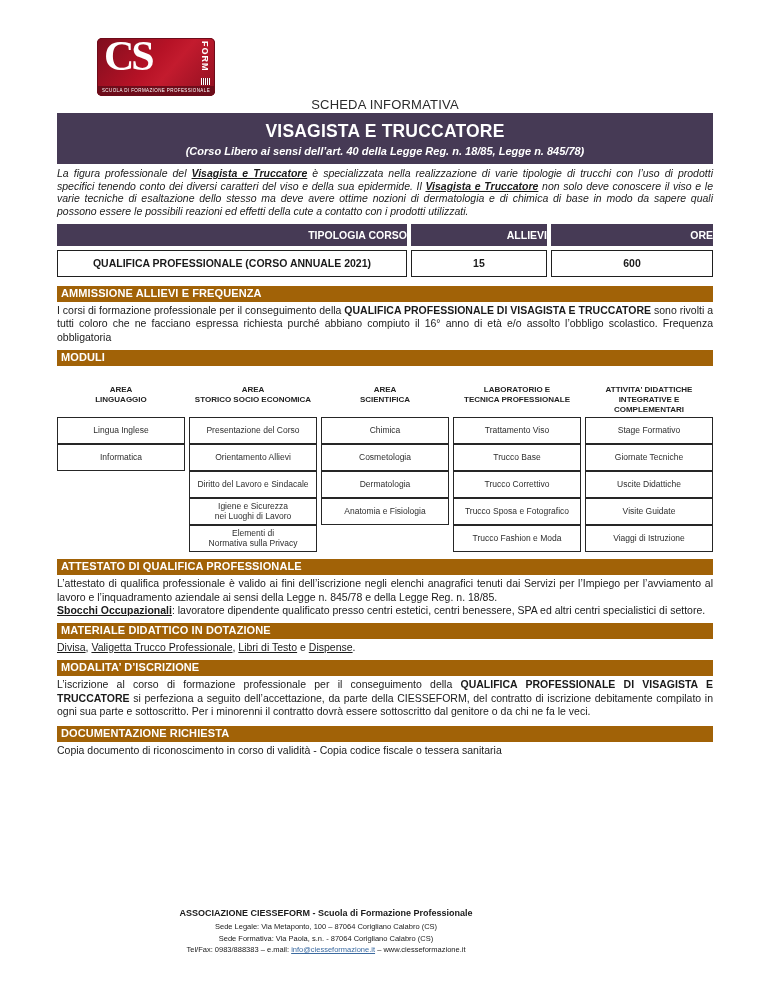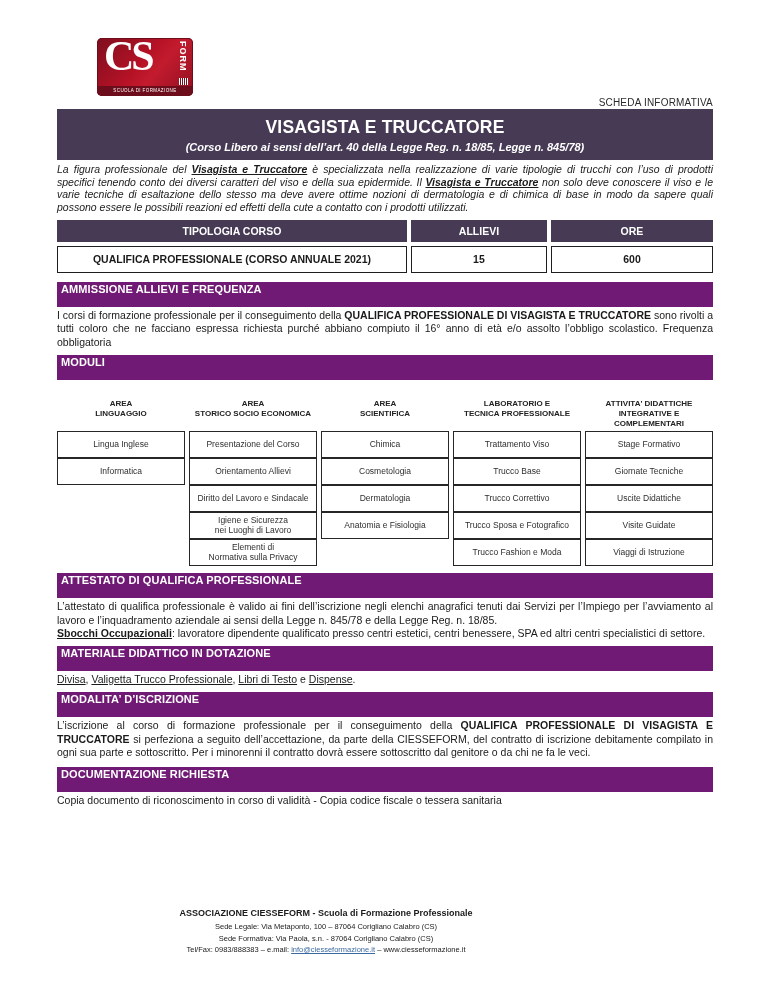--- a/index.html
+++ b/index.html
@@ -5,50 +5,50 @@
   * { margin:0; padding:0; box-sizing:border-box; }
   html,body { background:#ffffff; }
   .page {
     position:relative; width:768px; height:994px; background:#fff;
     font-family:"Liberation Sans", sans-serif; color:#1a1a1a; overflow:hidden;
   }
   .content { position:absolute; left:57px; top:0; width:656px; }
 
   
   .logo {
-    margin:38px 0 0 40px; width:96px; height:58px; border-radius:5px;
+    margin:38px 0 0 40px; width:118px; height:58px; border-radius:5px;
     background:linear-gradient(130deg,#7e0e1e 0%,#b61226 45%,#c31b2e 60%,#8f0f20 100%);
     position:relative; overflow:hidden; box-shadow:0 0 0 1px #6d0c1a inset;
   }
   .logo-cs { position:absolute; left:7px; top:-6px; color:#fff; font-weight:bold; font-size:42px; letter-spacing:-3px; font-family:"Liberation Serif", serif; }
   .logo-form { position:absolute; right:5px; top:3px; color:#fff; font-weight:bold; font-size:9px; letter-spacing:1px; writing-mode:vertical-rl; }
   .logo-barcode { position:absolute; right:5px; top:40px; width:9px; height:7px;
     background:repeating-linear-gradient(90deg,#ffffff 0 1px,#70101e 1px 2px); }
   .logo-strip { position:absolute; left:0; right:0; bottom:0; height:10px; background:#6d0c1a;
     color:#fff; font-size:4.5px; text-align:center; line-height:10px; letter-spacing:.4px; }
 
-  .scheda { text-align:right; font-size:10px; color:#2b2b2b; margin-top:1px; letter-spacing:.2px; }
+  .scheda { text-align:center; font-size:13px; color:#2b2b2b; margin-top:1px; letter-spacing:.2px; }
 
   
   .title-banner { margin-top:1px; background:#463a55; color:#fff; text-align:center; padding:5px 8px 7px; }
   .title-line { font-size:17.5px; font-weight:bold; line-height:1.5; letter-spacing:.2px; }
   .title-sub { font-size:11px; font-weight:bold; font-style:italic; margin-top:1px;text-align:center; }
 
-  .section-banner { background:#701a75; color:#fff; font-weight:bold; font-size:11px;
-    padding:1px 4px 12px; margin-top:5px; letter-spacing:.1px; }
+  .section-banner { background:#a16207; color:#fff; font-weight:bold; font-size:11px;
+    padding:1px 4px 3px; margin-top:5px; letter-spacing:.1px; }
 
   .body-text { font-size:10.5px; line-height:1.31; text-align:justify; margin-top:2px; }
   .intro { font-style:italic; font-size:10.5px; line-height:1.2; text-align:justify; margin-top:3px; }
   .bu { font-weight:bold; text-decoration:underline; }
   .b  { font-weight:bold; }
   .u  { text-decoration:underline; }
 
   
   table.tip { width:calc(100% + 8px); margin:2px -4px 0; border-collapse:separate; border-spacing:4px; table-layout:fixed; }
-  table.tip th { background:#463a55; color:#fff; font-size:10.5px; font-weight:bold; height:22px; text-align:center; vertical-align:middle; }
+  table.tip th { background:#463a55; color:#fff; font-size:10.5px; font-weight:bold; height:22px; text-align:right; vertical-align:middle; }
   table.tip td { border:1.5px solid #1f1f1f; font-size:10.5px; font-weight:bold; height:27px; text-align:center; vertical-align:middle; }
 
   
   table.mod { width:calc(100% + 8px); margin:1px -4px 0; border-collapse:separate; border-spacing:4px 0; table-layout:fixed; }
   table.mod th { font-size:8px; font-weight:bold; color:#222; text-align:center; vertical-align:top; padding:18px 0 2px; white-space:pre-line; line-height:1.25; }
   table.mod td { border:1px solid #262626; font-size:8.5px; color:#2e2e2e; text-align:center; vertical-align:middle; height:27px; white-space:pre-line; line-height:1.2; }
   table.mod td.empty { border:none; }
 
   
   .footer { position:absolute; left:8px; top:908px; width:636px; text-align:center; color:#1a1a1a; }

